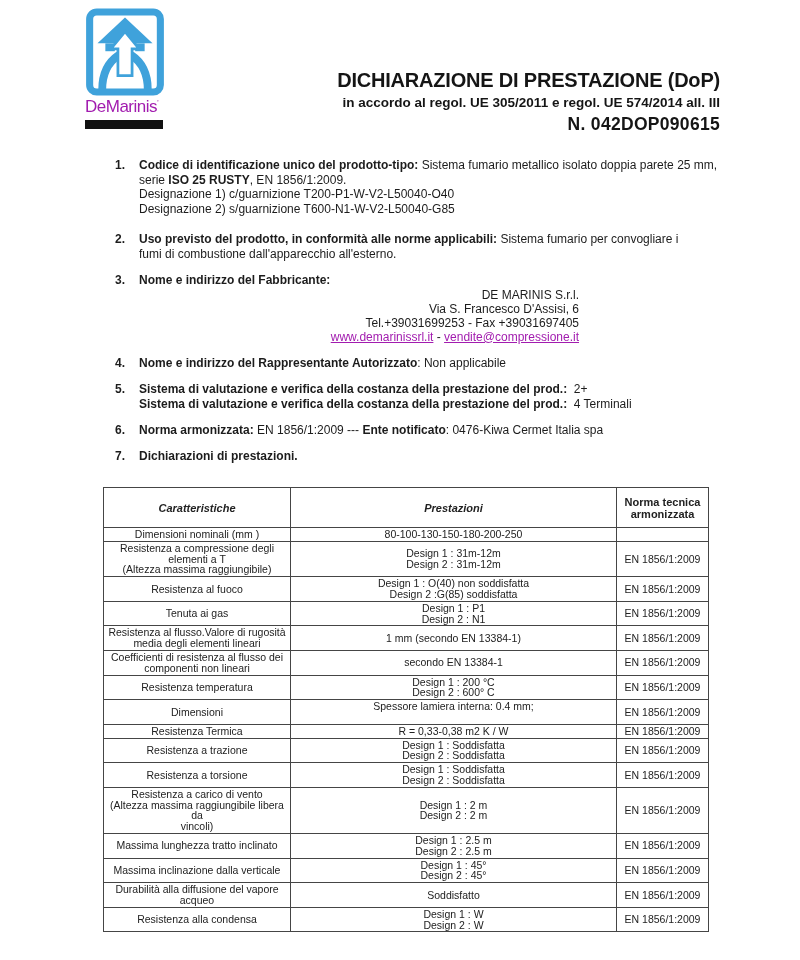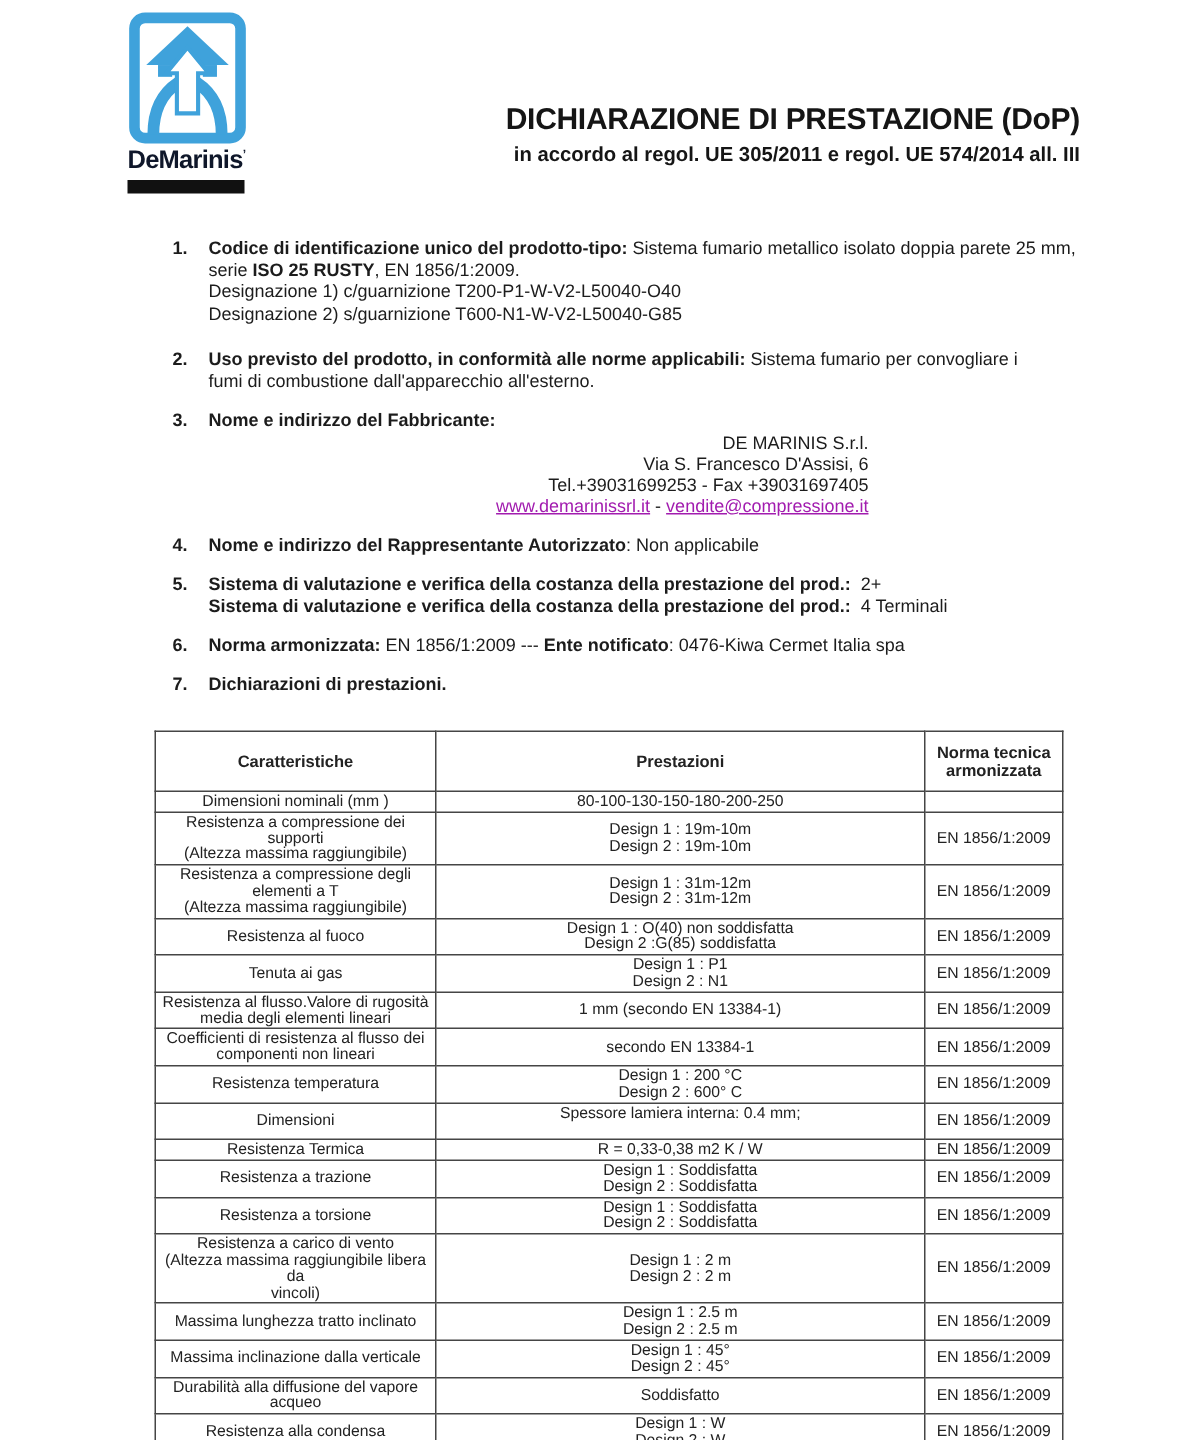--- a/index.html
+++ b/index.html
@@ -10,21 +10,21 @@
   }
   .page { position:absolute; inset:0; background:#fff; }
 
   
   .logo { position:absolute; left:85px; top:8px; width:104px; text-align:left; }
   .logo svg { display:block; }
   .logo .frame { fill:none; stroke:var(--brand-blue); stroke-width:9; }
   .logo .solid { fill:var(--brand-blue); }
   .logo .hollow { fill:#ffffff; stroke:var(--brand-blue); stroke-width:3.5; }
   .logo .leg { fill:none; stroke:var(--brand-blue); stroke-width:10; }
-  .brand { font-weight:bold; font-size:17px; letter-spacing:-0.5px; color:#0f172a; margin-top:1px; white-space:nowrap; }
+  .brand { font-weight:normal; font-size:17px; letter-spacing:-0.5px; color:#a21caf; margin-top:1px; white-space:nowrap; }
   .brand sup { font-size:8px; }
   .brand-bar { width:78px; height:9px; background:#111; margin-top:3px; }
 
   
   .header-block { position:absolute; right:80px; top:33px; text-align:right; color:#151515;margin-top:36px; }
   .doc-title { font-weight:bold; font-size:20px; letter-spacing:-0.2px; }
   .doc-subtitle { font-weight:bold; font-size:13.5px; margin-top:3px; }
   .doc-number { font-weight:bold; font-size:17.5px; margin-top:4px; letter-spacing:0.3px; }
 
   
@@ -41,21 +41,21 @@
   table.perf {
     position:absolute; left:103px; top:487px; width:605px;
     border-collapse:collapse; table-layout:fixed;
     font-size:10.5px; color:#222;
   }
   table.perf col.c1 { width:187px; }
   table.perf col.c2 { width:326px; }
   table.perf col.c3 { width:92px; }
   table.perf th, table.perf td { border:1px solid #454545; text-align:center; vertical-align:middle; padding:1px 3px; }
   table.perf th { font-weight:bold; font-size:11px; line-height:12px; height:40px; }
-  th.th-pad { padding-bottom:10px; }
+  th.th-pad { padding-bottom:10px;font-style:italic; }
   .cline { line-height:10.8px; }
   .cline:empty::before { content:"\00a0"; }
 </style>
 </head>
 <body>
 
 <div class="page">
 
   <div class="logo">
     <svg width="80" height="88" viewBox="0 0 100 112">
@@ -67,20 +67,21 @@
       <path class="leg" d="M79,104 C79,82 70,68 58,60"></path>
       <polygon class="hollow" points="50,30 68,52 59,52 59,86 41,86 41,52 32,52"></polygon>
     </svg>
     <div class="brand"><span>DeMarinis</span><sup>’</sup></div>
     <div class="brand-bar"></div>
   </div>
 
   <div class="header-block">
     <div class="doc-title">DICHIARAZIONE DI PRESTAZIONE (DoP)</div>
     <div class="doc-subtitle">in accordo al regol. UE 305/2011 e regol. UE 574/2014 all. III</div>
+    <div class="doc-number">N. 042DOP090615</div>
   </div>
 
   <div class="items">
 
     <div class="item mb16">
       <span class="inum">1.</span>
       <div class="ibody">
         <div><b>Codice di identificazione unico del prodotto-tipo:</b><span> Sistema fumario metallico isolato doppia parete 25 mm,</span></div>
         <div><span>serie </span><b>ISO 25 RUSTY</b><span>, EN 1856/1:2009.</span></div>
         <div>Designazione 1) c/guarnizione T200-P1-W-V2-L50040-O40</div>
@@ -154,33 +155,20 @@
           </td>
           <td>
             <div class="cline">80-100-130-150-180-200-250</div>
           </td>
           <td>
             <div class="cline"></div>
           </td>
         </tr>
         <tr>
           <td>
-            <div class="cline">Resistenza a compressione dei supporti</div>
-            <div class="cline">(Altezza massima raggiungibile)</div>
-          </td>
-          <td>
-            <div class="cline">Design 1 : 19m-10m</div>
-            <div class="cline">Design 2 : 19m-10m</div>
-          </td>
-          <td>
-            <div class="cline">EN 1856/1:2009</div>
-          </td>
-        </tr>
-        <tr>
-          <td>
             <div class="cline">Resistenza a compressione degli</div>
             <div class="cline">elementi a T</div>
             <div class="cline">(Altezza massima raggiungibile)</div>
           </td>
           <td>
             <div class="cline">Design 1 : 31m-12m</div>
             <div class="cline">Design 2 : 31m-12m</div>
           </td>
           <td>
             <div class="cline">EN 1856/1:2009</div>

